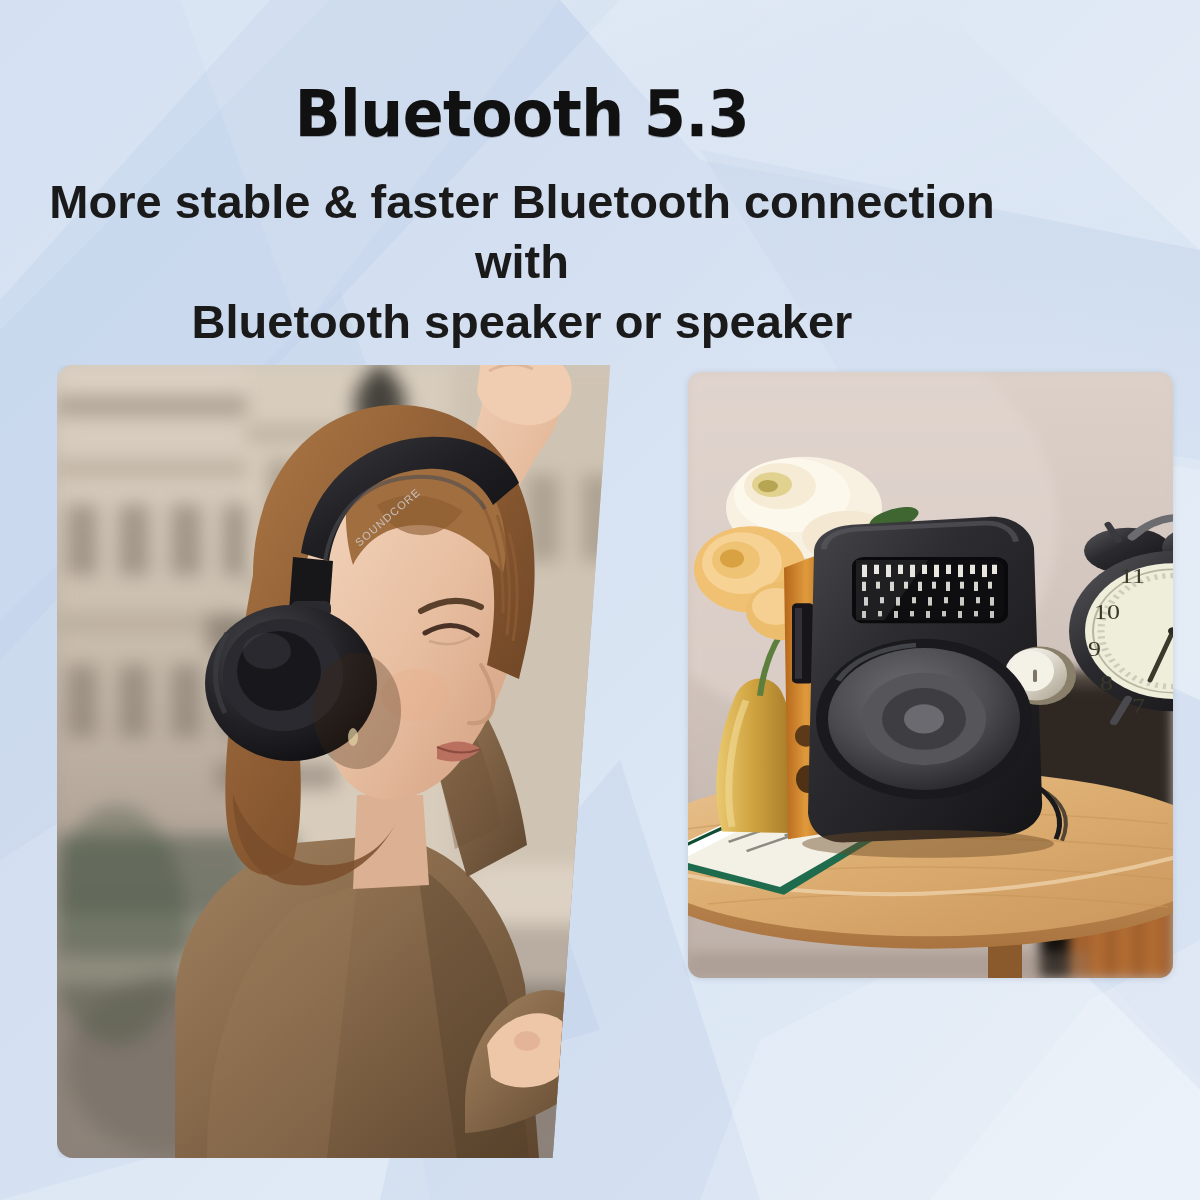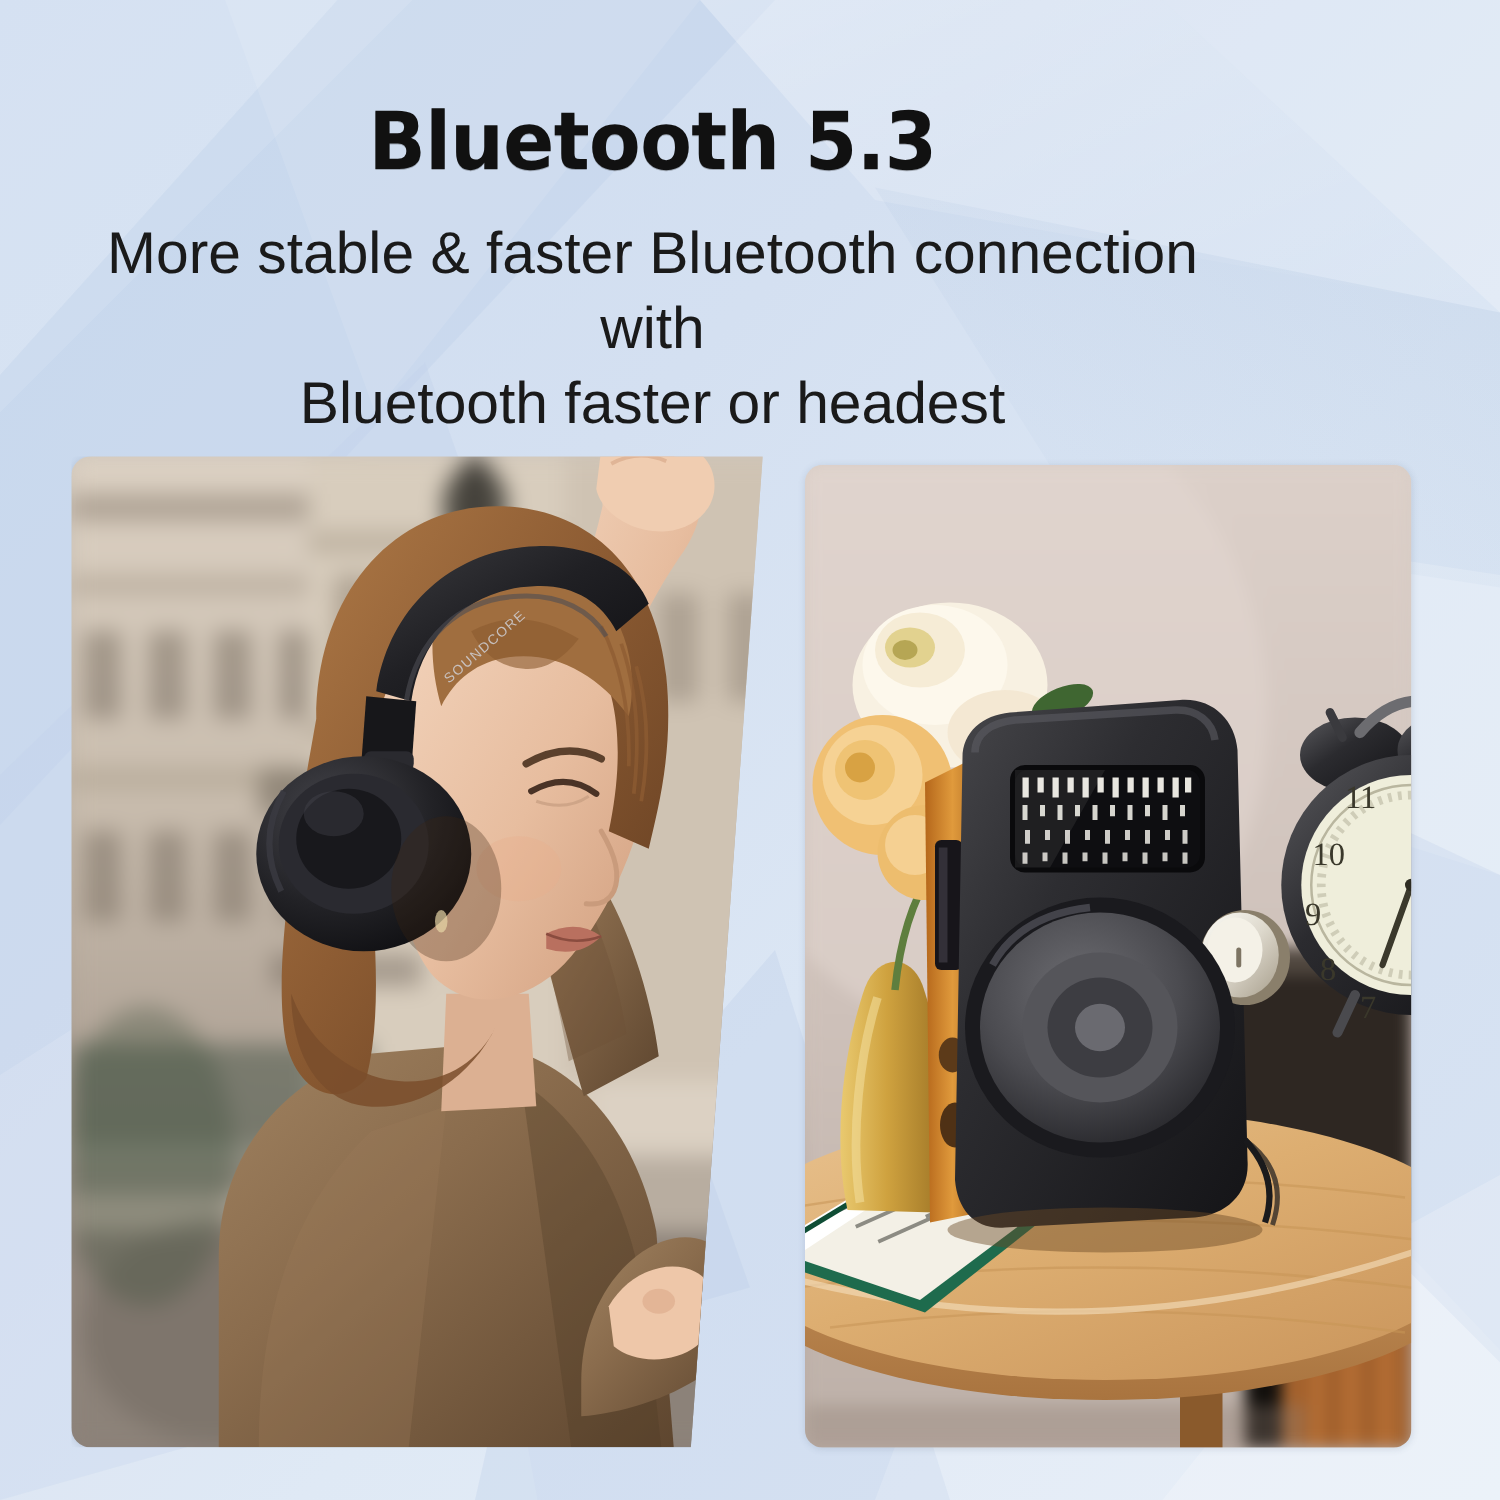--- a/index.html
+++ b/index.html
@@ -32,21 +32,21 @@
     font-size:64px;
     letter-spacing:-0.5px;
     color:#111111;
     line-height:1;
     margin-top:82px;
     transform:scaleX(0.94);
     text-shadow:0 1px 0 rgba(0,0,0,.25);
   }
   #page-subtitle {
     font-family:"Liberation Sans", sans-serif;
-    font-weight:400;
+    font-weight:700;
     font-size:47px;
     color:#1a1a1a;
     line-height:1.28;
     margin-top:26px;
     padding:0 48px;
   }
 
   
   #photos { position:absolute; inset:0; z-index:3; }
 
@@ -57,21 +57,21 @@
     box-shadow:0 1px 6px rgba(60,80,110,.16);
   }
 
   
   #photo-left {
     left:57px; top:365px; width:575px; height:793px;
     clip-path: polygon(0 0, 96.2% 0, 86.2% 100%, 0 100%);
     border-radius:16px;
   }
   #photo-right {
-    left:644px; top:372px; width:485px; height:786px;
+    left:688px; top:372px; width:485px; height:606px;
     border-radius:14px;
   }
 
   .scene { position:absolute; inset:0; }
 
   
   #street-bg {
     position:absolute; inset:0;
     background:
       linear-gradient(180deg,#cfc6bb 0%, #c6bcb0 18%, #b9ad9f 45%, #9c9187 72%, #8b8179 100%);
@@ -124,21 +124,21 @@
       <polygon points="1090,1000 1200,940 1200,1200 930,1200" fill="#ffffff" opacity=".20"></polygon>
       <polygon points="180,0 560,0 300,330" fill="#ffffff" opacity=".10"></polygon>
     </svg>
   </div>
 </div>
 
 <div id="header-block">
   <h1 id="page-title">Bluetooth 5.3</h1>
   <div id="page-subtitle">
     <div>More stable &amp; faster Bluetooth connection with</div>
-    <div>Bluetooth faster or headest</div>
+    <div>Bluetooth speaker or speaker</div>
   </div>
 </div>
 
 <div id="photos">
 
   <div class="photo" id="photo-left">
     <div class="scene">
 
       <div id="street-bg"></div>
 

